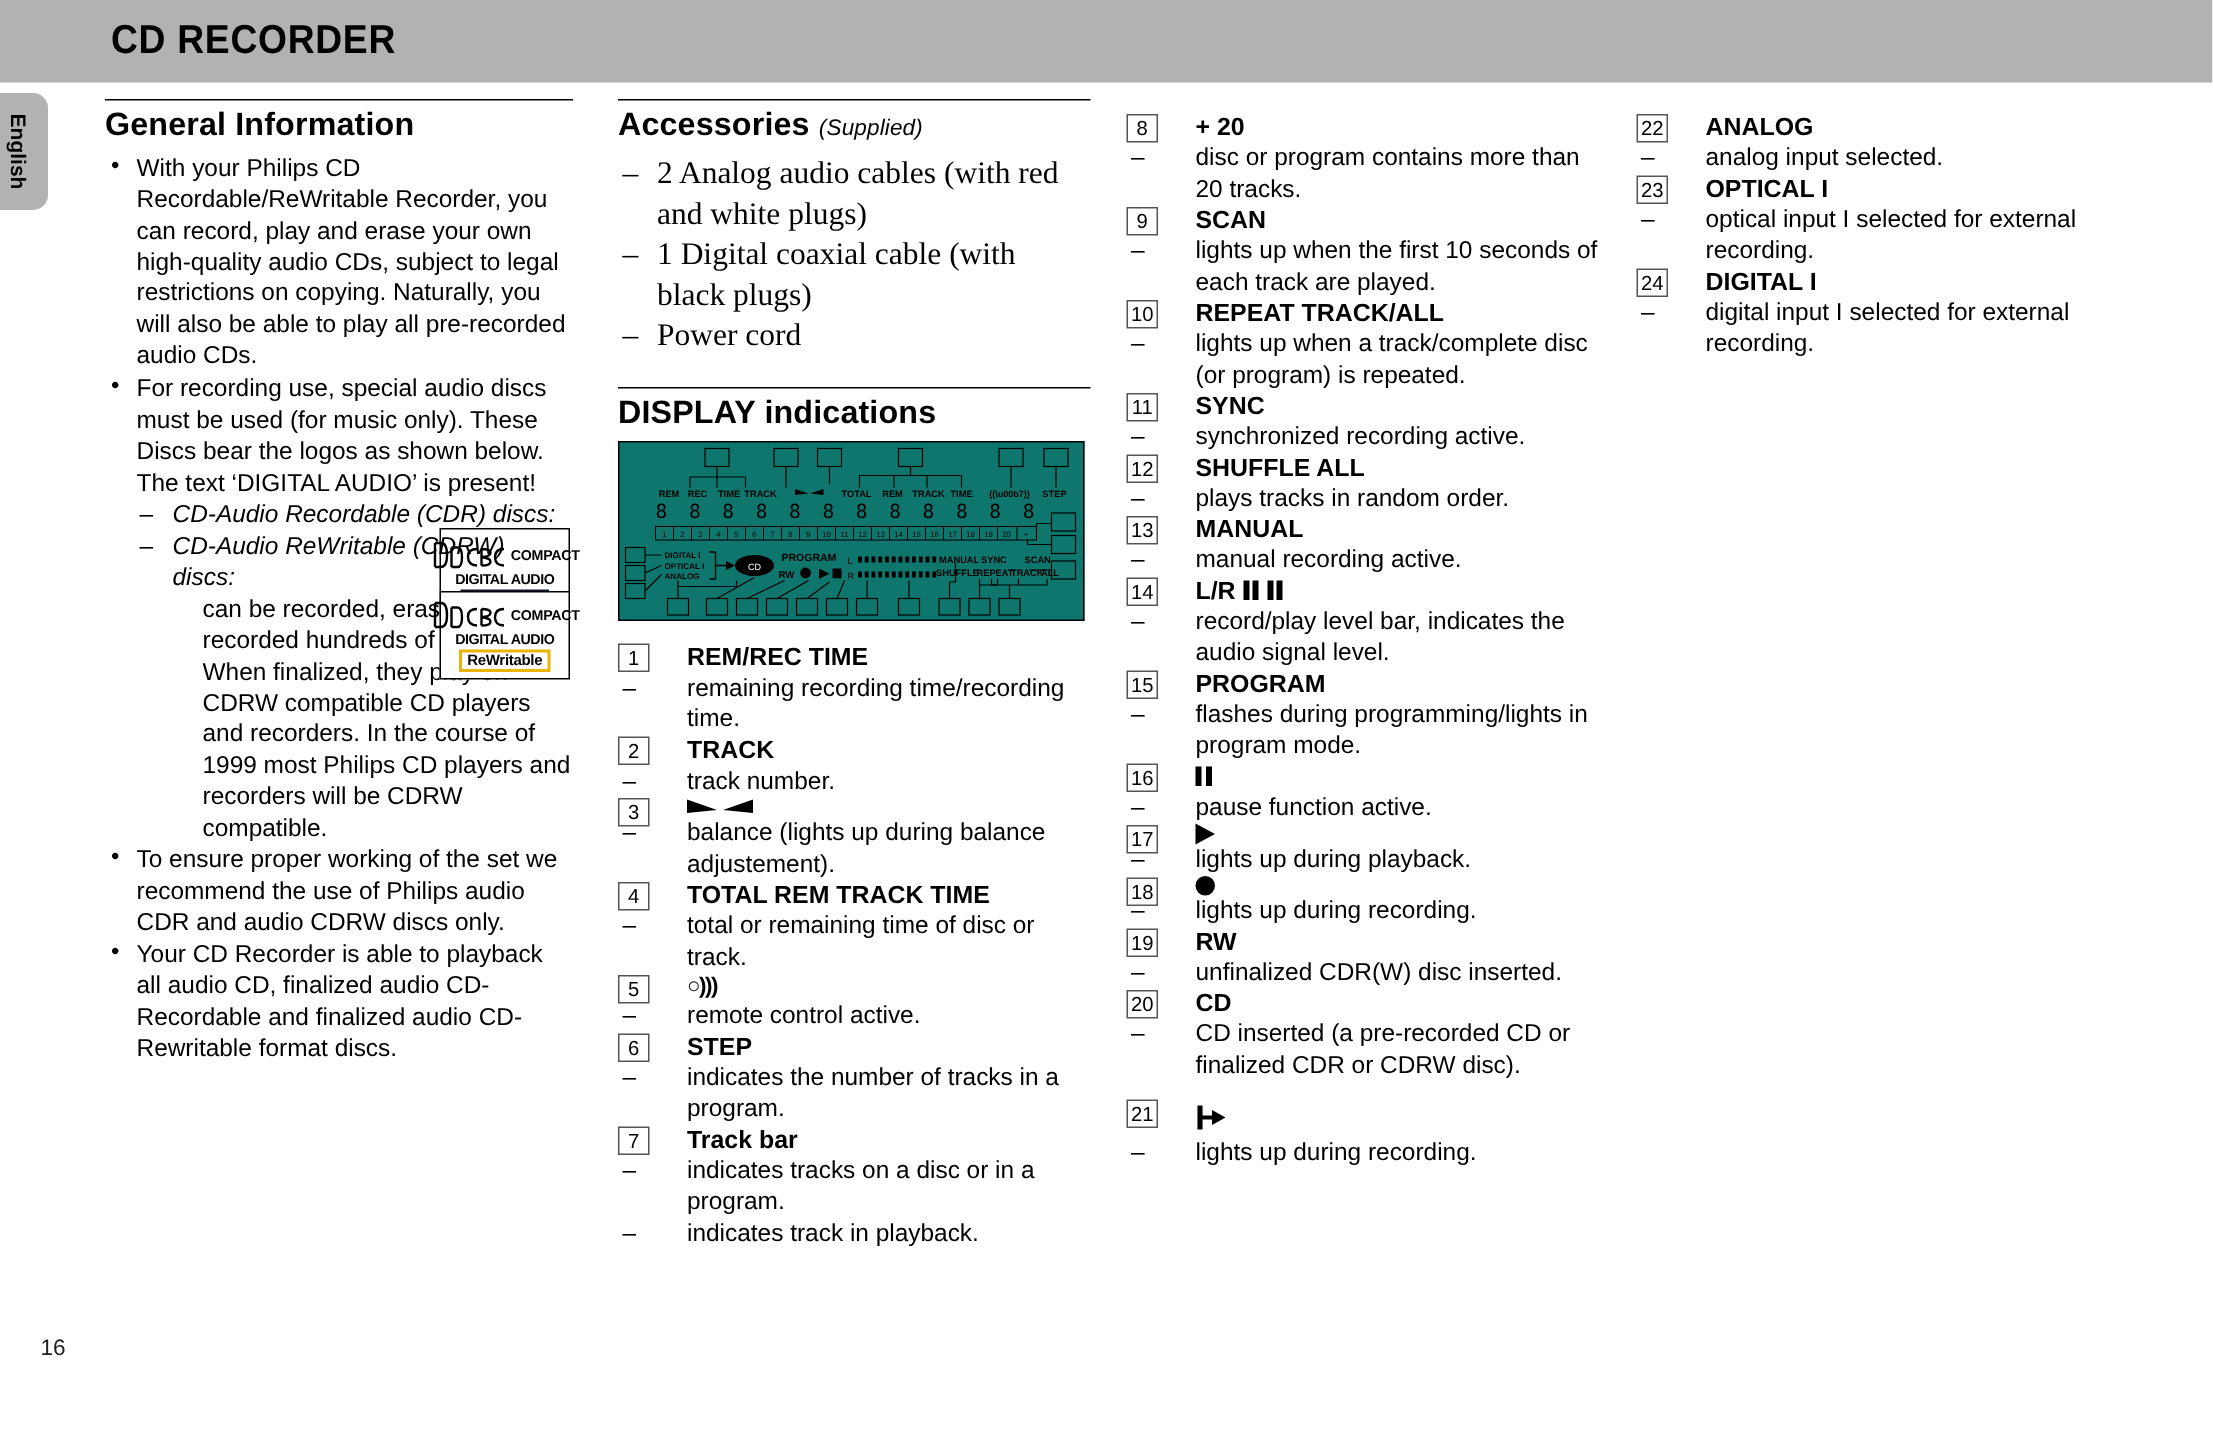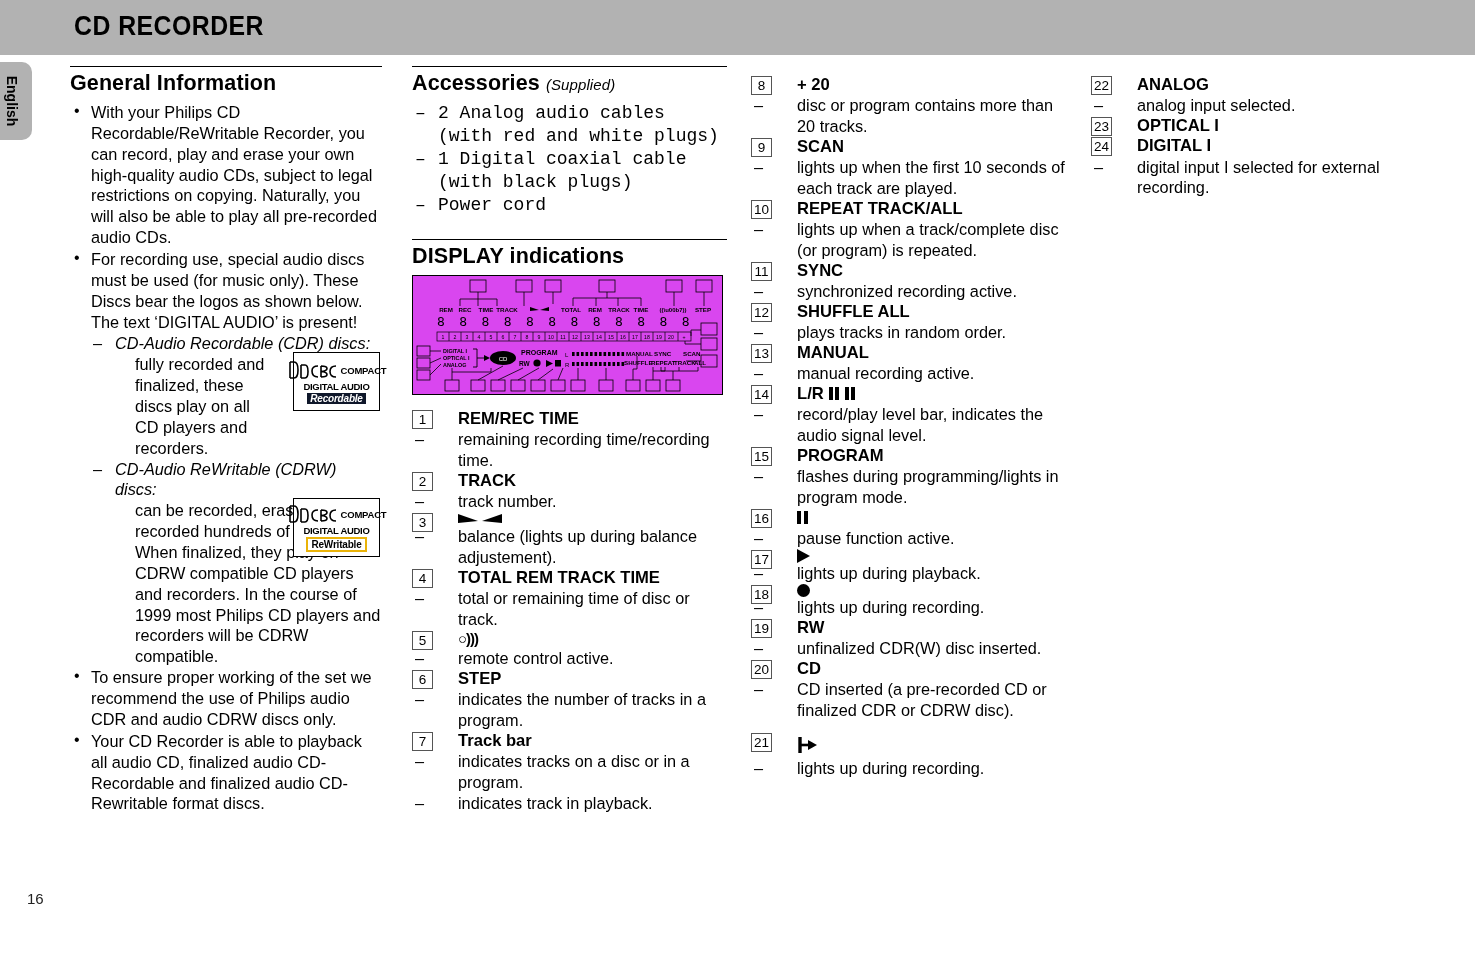--- a/index.html
+++ b/index.html
@@ -58,22 +58,22 @@
     position:relative; padding-left:21px; margin-bottom:1px;
     font-size:16.3px; line-height:1.28;
     font-family:"Liberation Sans Narrow","Liberation Sans",sans-serif;
   }
   ul.bullets > li::before {
     content:"\2022"; position:absolute; left:4px; top:-1px; font-size:16px;
   }
   ul.dashes { list-style:none; margin:0; padding:0; }
   ul.dashes > li {
     position:relative; padding-left:26px; margin-bottom:0px;
-    font-size:18px; line-height:1.28;
-    font-family:Liberation Mono, monospace;
+    font-size:21px; line-height:1.28;
+    font-family:Liberation Serif, serif;
   }
   ul.dashes > li::before {
     content:"\2013"; position:absolute; left:3px; top:0;
   }
   .subdash {
     position:relative; padding-left:24px; font-style:italic;
     font-size:16.3px; line-height:1.28;
     font-family:"Liberation Sans Narrow","Liberation Sans",sans-serif;
   }
   .subdash::before { content:"\2013"; position:absolute; left:2px; font-style:normal; }
@@ -124,21 +124,21 @@
   .g-remote { font-size:15px; letter-spacing:-1px; }
   .g-pause { display:inline-block; }
   .g-pause i { display:inline-block; width:4px; height:13px; background:#000; margin-right:2.5px; vertical-align:-1px;}
   .g-play { display:inline-block; width:0;height:0;border-left:13px solid #000;border-top:7px solid transparent;border-bottom:7px solid transparent; }
   .g-dot { display:inline-block; width:13px; height:13px; border-radius:50%; background:#000; }
   .g-out { display:inline-block; width:22px; height:18px; }
 
   
   .figbox {
     position:relative; width:311px; height:120px;
-    border:1.4px solid #000; background:#d946ef; margin-top:6px;
+    border:1.4px solid #000; background:#0f766e; margin-top:6px;
   }
   .figbox svg { display:block; }
 </style>
 </head>
 <body>
 
 <div class="header-bar"></div>
 <div class="header-title">CD RECORDER</div>
 
 <div class="lang-tab">
@@ -152,21 +152,20 @@
   <h2 class="sect">General Information</h2>
 
   <ul class="bullets">
     <li>With your Philips CD Recordable/ReWritable Recorder, you can record, play and erase your own high-quality audio CDs, subject to legal restrictions on copying. Naturally, you will also be able to play all pre-recorded audio CDs.</li>
     <li>For recording use, special audio discs must be used (for music only). These Discs bear the logos as shown below. The text ‘DIGITAL AUDIO’ is present!</li>
   </ul>
 
   <div style="position:relative; padding-left:21px; margin-top:0px;">
     <div class="subdash">CD-Audio Recordable (CDR) discs:</div>
     <div style="position:relative;">
-      <div class="subbody" style="width:184px;">fully recorded and finalized, these discs play on all CD players and recorders.</div>
       <div class="logo-wrap" style="left:202px; top:-2px;">
         <div class="cdlogo">
           <div class="top">
             <svg width="52" height="22" viewBox="0 0 52 22">
               <g fill="none" stroke="#000" stroke-width="1.6">
                 <path d="M3 3 L3 19 M3 3 L7 3 Q11 3 11 11 Q11 19 7 19 L3 19"></path>
                 <path d="M14 6 L14 19 M14 6 L18 6 Q21 6 21 12.5 Q21 19 18 19 L14 19"></path>
               </g>
               <g fill="none" stroke="#000" stroke-width="1.6">
                 <path d="M31 7 Q25 7 25 12 Q25 18 31 18"></path>
@@ -613,20 +612,21 @@
         </div>
     </div>
     <div class="numdesc">analog input selected.</div>
 
     <div class="numitem">
       <div class="numbox">23</div>
       <div class="numtitle">
           <span>OPTICAL  I</span>
         </div>
     </div>
+    <div class="numdesc">optical input I selected for external recording.</div>
 
     <div class="numitem">
       <div class="numbox">24</div>
       <div class="numtitle">
           <span>DIGITAL  I</span>
         </div>
     </div>
     <div class="numdesc">digital input I selected for external recording.</div>
   </div>
 </div>

